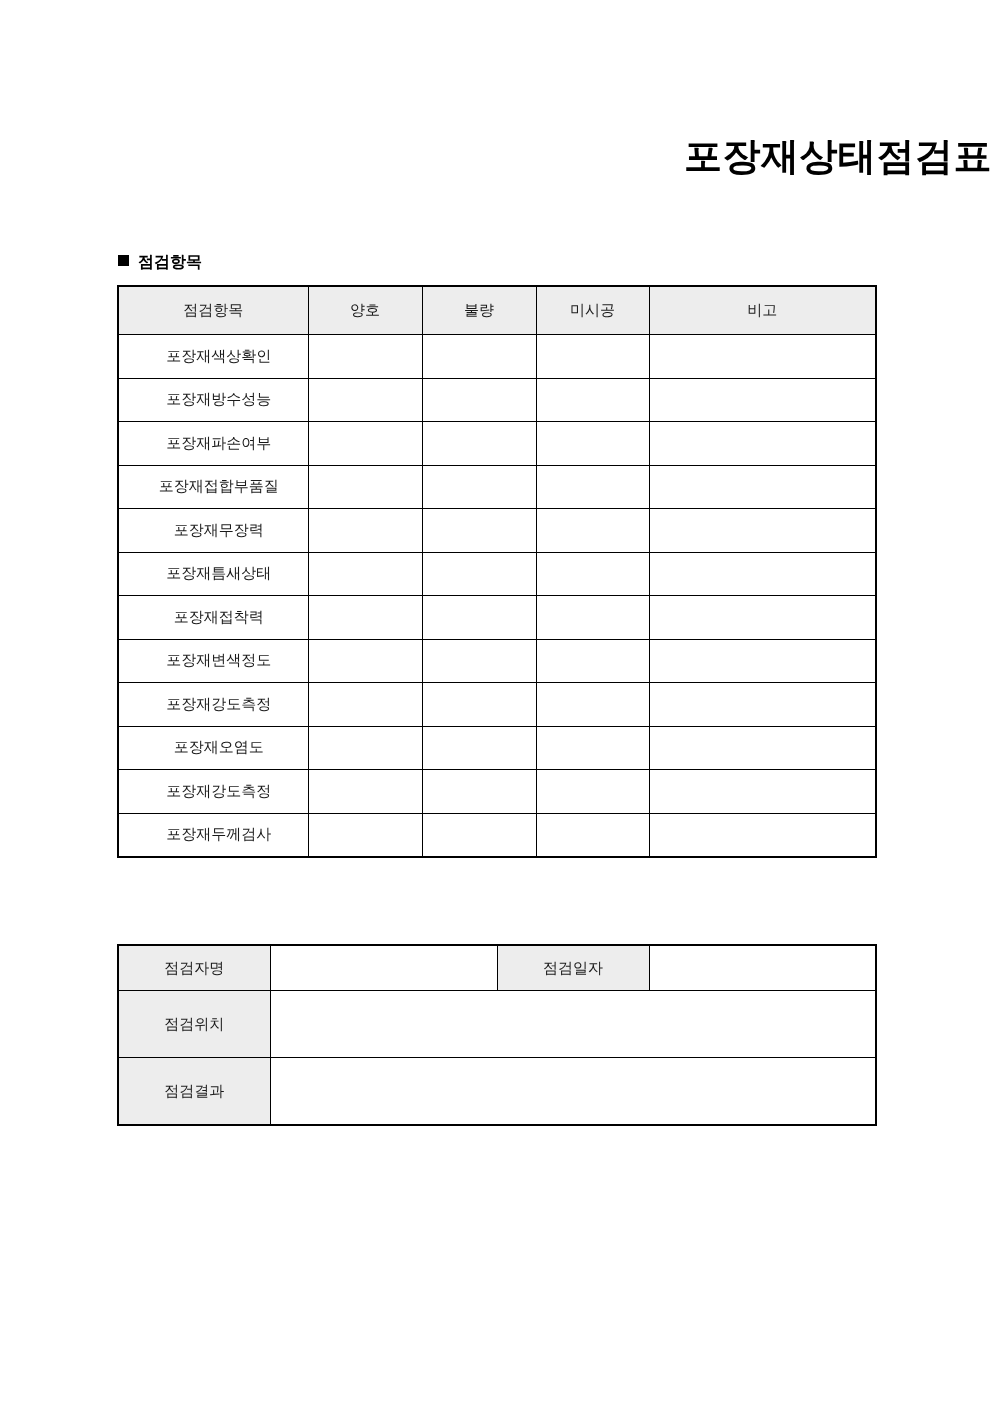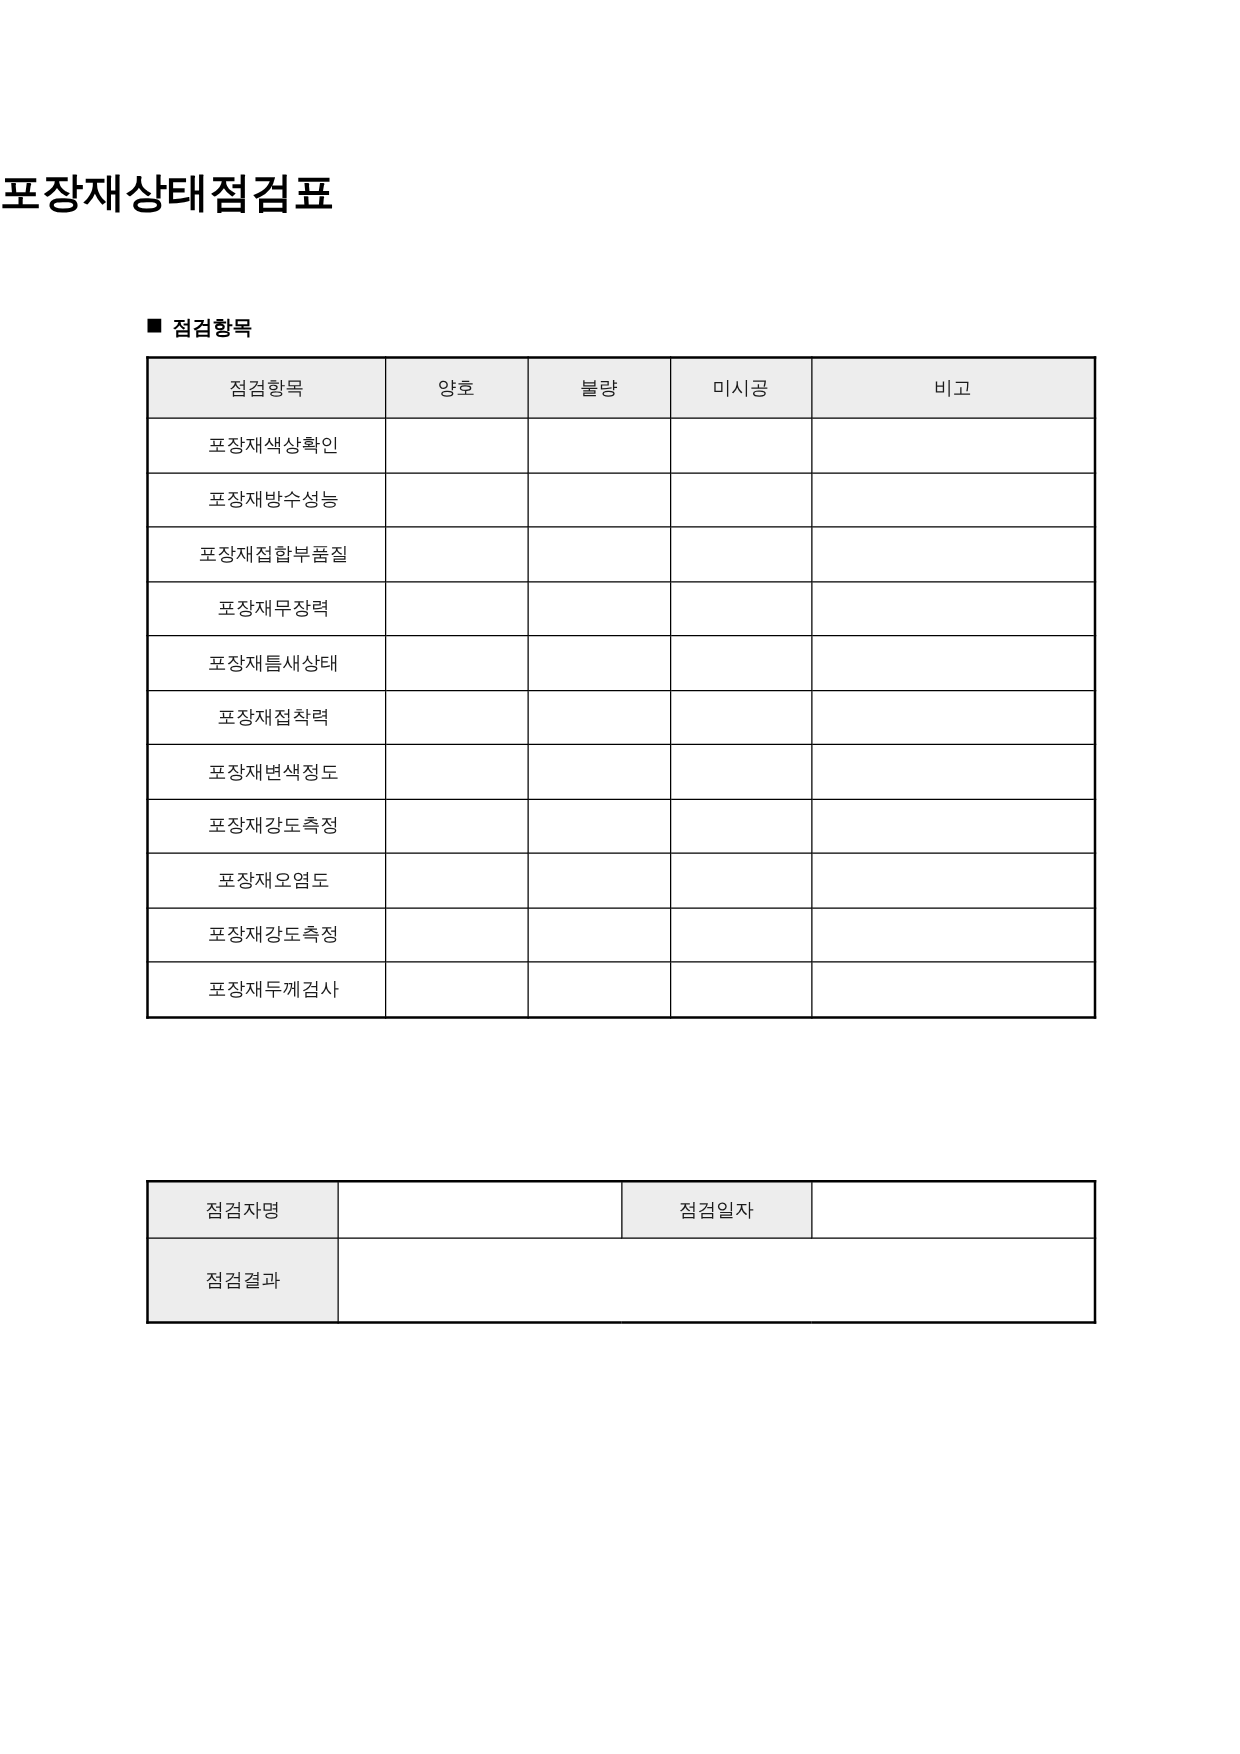--- a/index.html
+++ b/index.html
@@ -23,22 +23,22 @@
     height: 1403px;
     box-sizing: border-box;
   }
 
   
   .doc-title {
     position: absolute;
     left: 0;
     top: 134px;
     width: 992px;
-    text-align: left;
-    font-size: 33px;
+    text-align: right;
+    font-size: 38px;
     font-weight: 700;
     letter-spacing: 0.5px;
     line-height: 1.2;
   }
 
   
   .section-heading {
     position: absolute;
     left: 118px;
     font-size: 16px;
@@ -140,20 +140,27 @@
           <td class="blank lbl-center"></td>
         </tr>
         <tr>
           <td class="lbl-left">포장재방수성능</td>
           <td class="blank lbl-center"></td>
           <td class="blank lbl-center"></td>
           <td class="blank lbl-center"></td>
           <td class="blank lbl-center"></td>
         </tr>
         <tr>
+          <td class="lbl-left">포장재파손여부</td>
+          <td class="blank lbl-center"></td>
+          <td class="blank lbl-center"></td>
+          <td class="blank lbl-center"></td>
+          <td class="blank lbl-center"></td>
+        </tr>
+        <tr>
           <td class="lbl-left">포장재접합부품질</td>
           <td class="blank lbl-center"></td>
           <td class="blank lbl-center"></td>
           <td class="blank lbl-center"></td>
           <td class="blank lbl-center"></td>
         </tr>
         <tr>
           <td class="lbl-left">포장재무장력</td>
           <td class="blank lbl-center"></td>
           <td class="blank lbl-center"></td>
@@ -224,19 +231,23 @@
       <col style="width:227px">
     </colgroup>
     <tbody>
       <tr>
         <td class="hdr lbl-center">점검자명</td>
         <td class="blank"></td>
         <td class="hdr lbl-center">점검일자</td>
         <td class="blank"></td>
       </tr>
       <tr>
+        <td class="hdr lbl-center tall">점검위치</td>
+        <td class="blank tall" colspan="3"></td>
+      </tr>
+      <tr>
         <td class="hdr lbl-center tall">점검결과</td>
         <td class="blank tall" colspan="3"></td>
       </tr>
     </tbody>
   </table>
 
 </div>
 
 </body></html>

